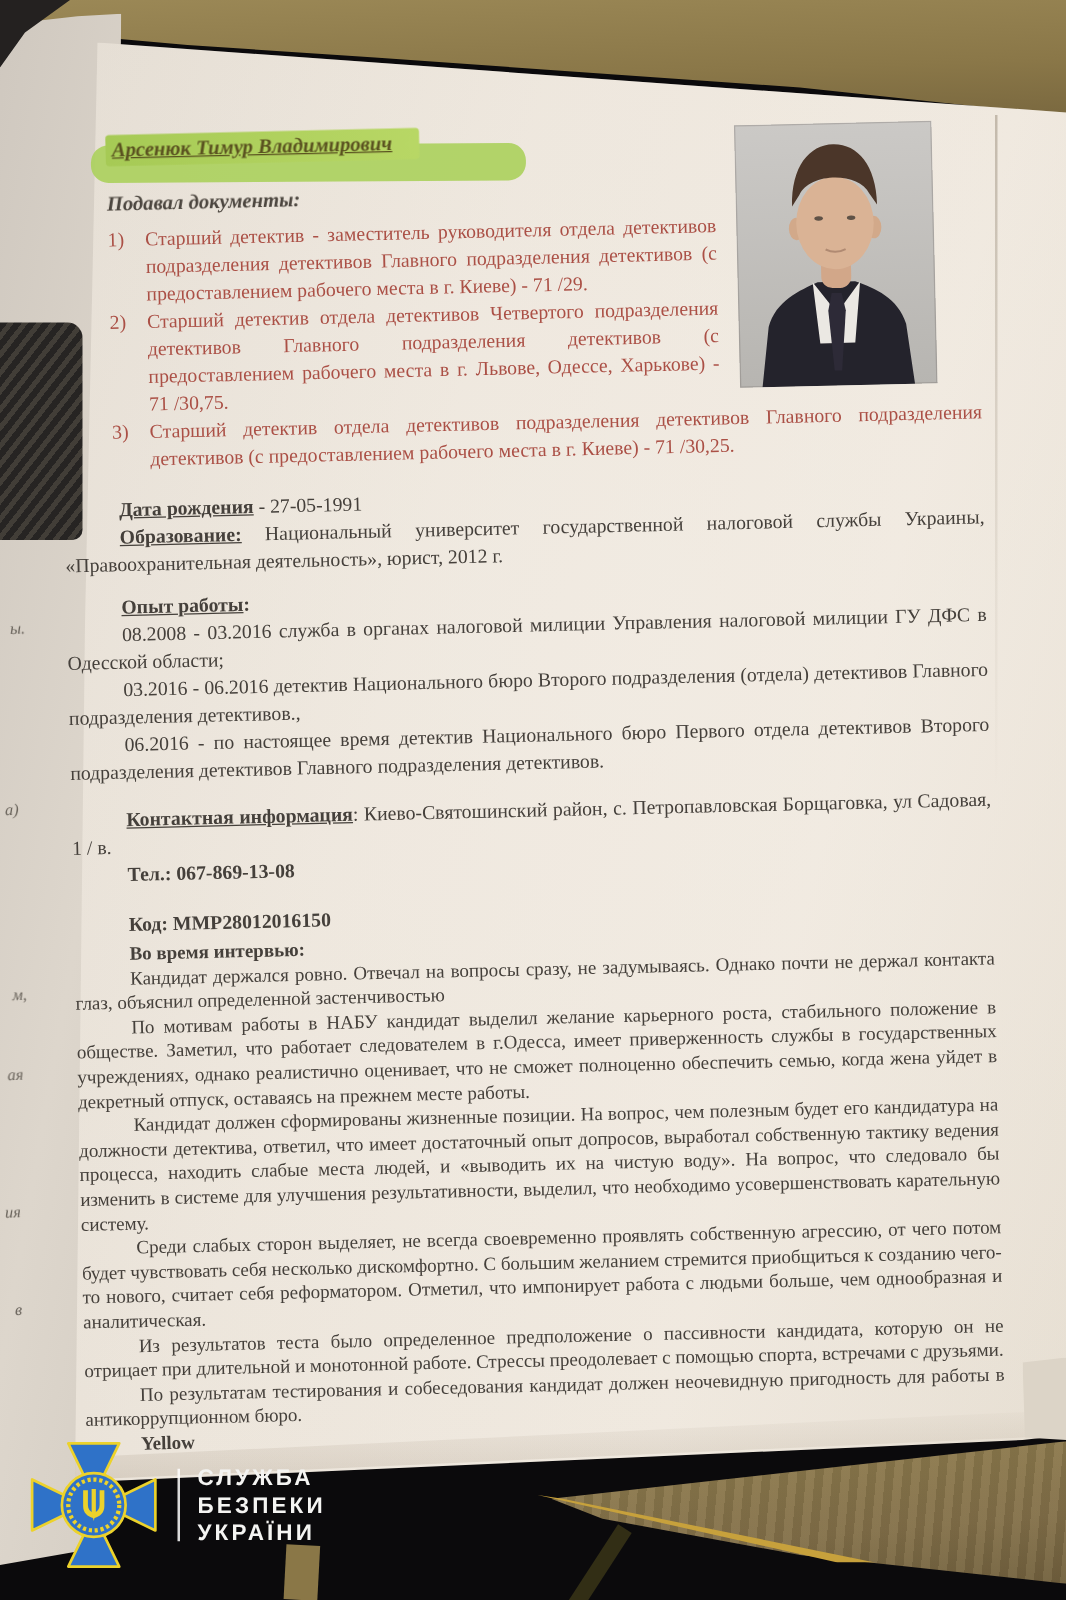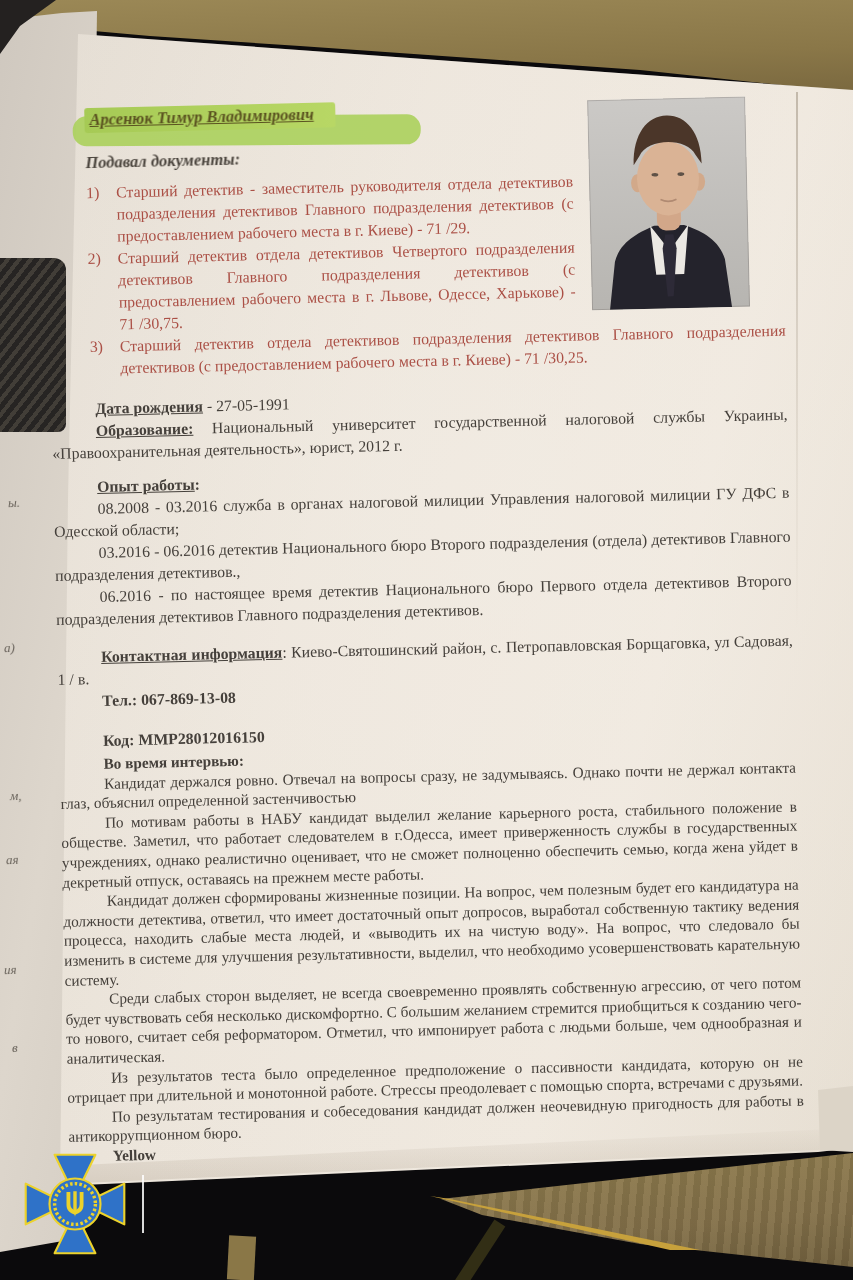--- a/index.html
+++ b/index.html
@@ -230,13 +230,18 @@
       <polygon points="36,118 84,118 68,85 52,85"></polygon>
       <polygon points="2,36 2,84 35,68 35,52"></polygon>
       <polygon points="118,36 118,84 85,68 85,52"></polygon>
       <circle cx="60" cy="60" r="30"></circle>
     </g>
     <circle cx="60" cy="60" r="24" fill="none" stroke="#ecd22b" stroke-width="4" stroke-dasharray="3 2.6"></circle>
     <path d="M50,46 v15 c0,6.5 4,10 10,11.5 c6,-1.5 10,-5 10,-11.5 v-15 h-4.5 v14 c0,3.8 -2,6.2 -5.5,7.4 c-3.5,-1.2 -5.5,-3.6 -5.5,-7.4 v-14 z" fill="#ecd22b"></path>
     <path d="M58,45 h4 v21 l-2,9 l-2,-9 z" fill="#ecd22b"></path>
   </svg>
   <div id="logo-separator"></div>
+  <div id="logo-text">
+    <div>СЛУЖБА</div>
+    <div>БЕЗПЕКИ</div>
+    <div>УКРАЇНИ</div>
+  </div>
 </div>
 
 </body></html>

